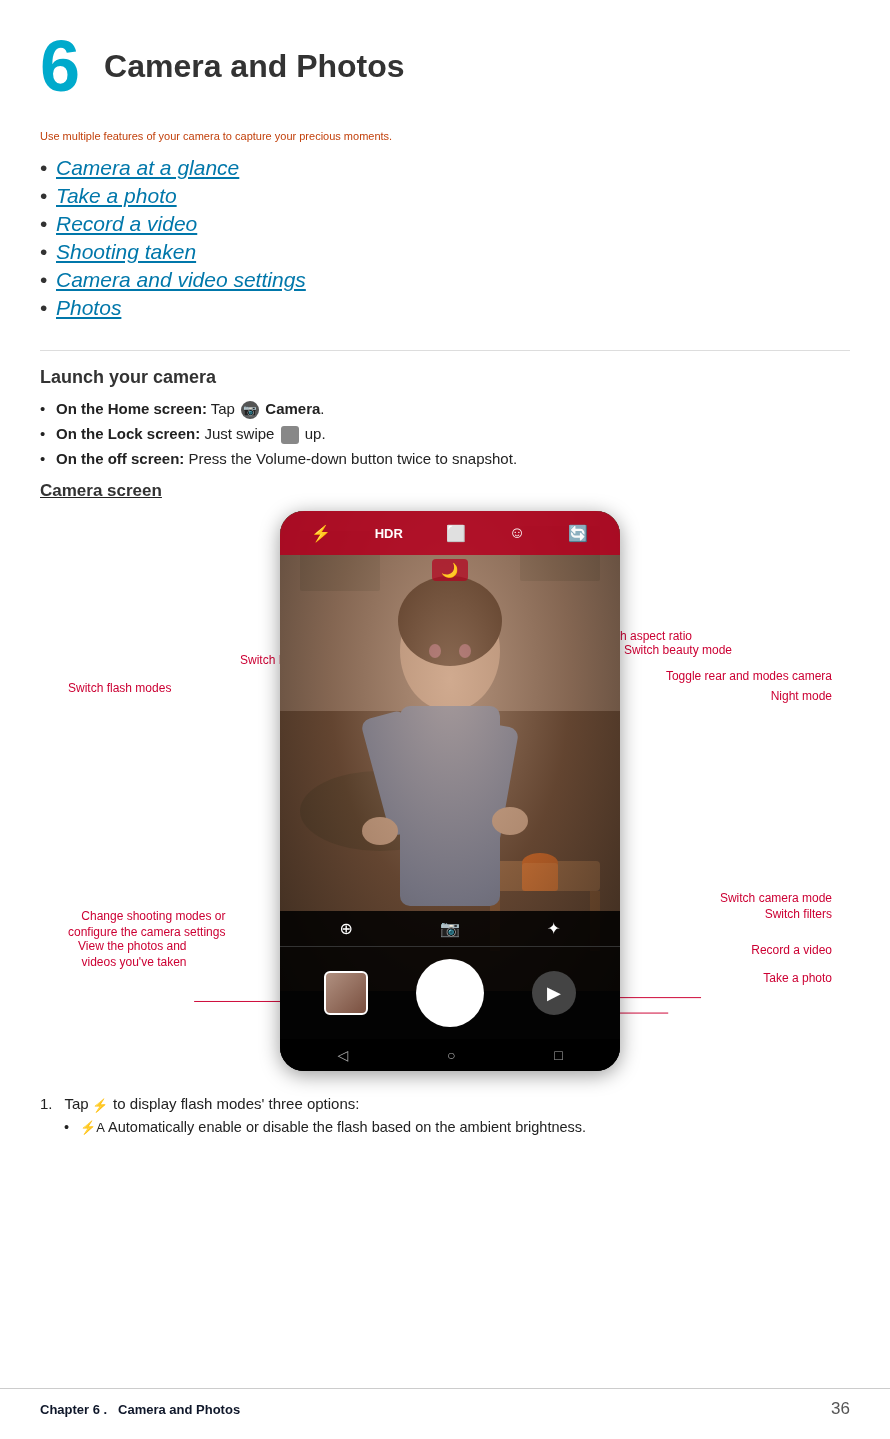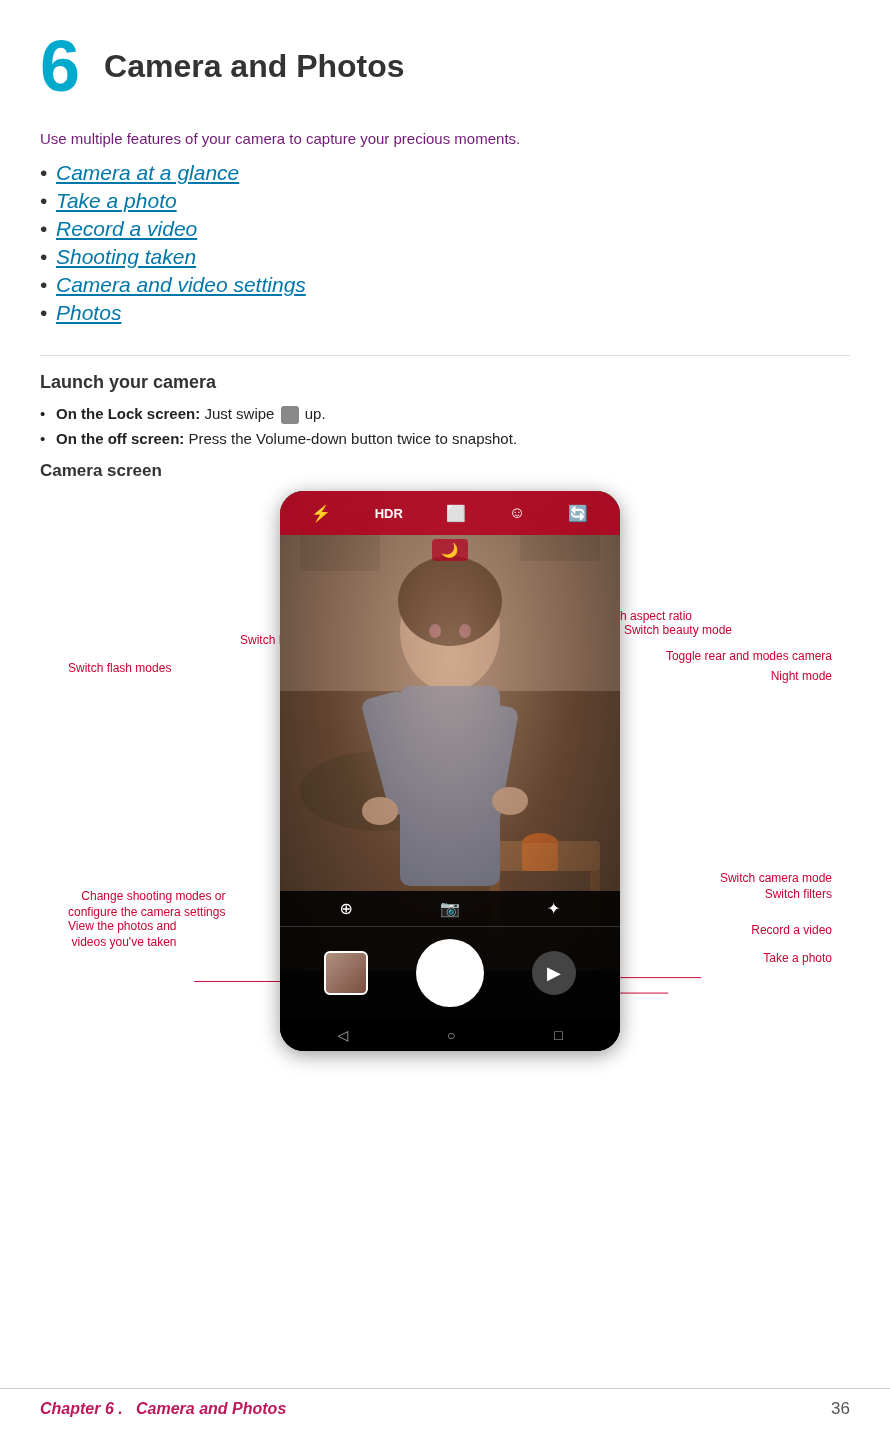--- a/index.html
+++ b/index.html
@@ -32,22 +32,22 @@
     }
     .chapter-title {
       font-size: 32px;
       font-weight: bold;
       color: #333;
       align-self: center;
     }
 
     
     .intro-text {
-      font-size: 15px;
-      color: #701a75;
+      font-size: 11px;
+      color: #c2410c;
       margin-bottom: 14px;
     }
 
     
     .toc-list {
       list-style: none;
       margin-bottom: 30px;
     }
     .toc-list li {
       margin-bottom: 4px;
@@ -103,20 +103,21 @@
     }
     .bullet-list li::before {
       content: '•';
       position: absolute;
       left: 0;
     }
 
     
     .camera-screen-section {
       margin-top: 10px;
+      text-decoration: underline;
     }
 
     
     .camera-diagram-wrapper {
       position: relative;
       width: 820px;
       margin: 0 auto;
     }
 
     
@@ -303,23 +304,22 @@
       left: 0; right: 0;
       display: flex;
       justify-content: space-between;
       align-items: center;
       padding: 0 40px;
       border-top: 1px solid #ccc;
       padding-top: 10px;
     }
 
     .footer-chapter {
-      font-size: 16px;
-      color: #be185d;
-      font-style: italic;
+      font-size: 13px;
+      color: #0f172a;
     }
 
     .footer-chapter span {
       font-weight: bold;
     }
 
     .footer-page {
       font-size: 17px;
       color: #555;
     }
@@ -419,20 +419,24 @@
     <li><a href="#">Camera and video settings</a></li>
     <li><a href="#">Photos</a></li>
   </ul>
 
   <hr class="divider-line">
 
 
   <h3 class="subsection-heading">Launch your camera</h3>
   <ul class="bullet-list">
     <li>
+      <span class="bold-text">On the Home screen:</span>
+      Tap <span class="camera-icon-inline"></span> <span class="bold-text">Camera</span>.
+    </li>
+    <li>
       <span class="bold-text">On the Lock screen:</span>
       Just swipe <span class="lock-icon-inline"></span> up.
     </li>
     <li>
       <span class="bold-text">On the off screen:</span>
       Press the Volume-down button twice to snapshot.
     </li>
   </ul>
 
   <div class="camera-screen-section">
@@ -486,21 +490,21 @@
           <div class="ann-label right-label" style="right:28px; top:158px;">Toggle rear and modes camera</div>
 
           <div class="ann-label right-label" style="right:28px; top:178px;">Night mode</div>
 
           <div class="ann-label right-label" style="right:28px; top:380px;">Switch camera mode</div>
 
           <div class="ann-label right-label" style="right:28px; top:396px;">Switch filters</div>
 
           <div class="ann-label left-label" style="left:28px; top:398px; max-width:160px; white-space:normal; line-height:1.3;">Change shooting modes or<br>configure the camera settings</div>
 
-          <div class="ann-label left-label" style="left:28px; top:428px; max-width:160px; white-space:normal; line-height:1.3;">View the photos and<br>videos you've taken</div>
+          <div class="ann-label left-label" style="left:38px; top:428px; max-width:160px; white-space:normal; line-height:1.3;">View the photos and<br>videos you've taken</div>
 
           <div class="ann-label right-label" style="right:28px; top:432px;">Record a video</div>
 
           <div class="ann-label right-label" style="right:28px; top:460px;">Take a photo</div>
         </div>
 
         <div class="phone-mockup">
 
           <div class="camera-photo">
 
@@ -571,20 +575,34 @@
               <span class="nav-btn">○</span>
               <span class="nav-btn">□</span>
             </div>
           </div>
         </div>
 
       </div>
     </div>
   </div>
 
+  <div style="margin-top:24px; font-size:15px;">
+    <ol class="step-list">
+      <li>
+        <span class="step-number">1.</span>
+        Tap <span class="flash-icon-inline">⚡</span> to display flash modes' three options:
+        <ul class="sub-step-list">
+          <li>
+            <span class="flash-icon-inline">⚡A</span>
+            Automatically enable or disable the flash based on the ambient brightness.
+          </li>
+        </ul>
+      </li>
+    </ol>
+  </div>
 
 </div>
 
 <div class="page-footer">
   <div class="footer-chapter">
     <span>Chapter 6 .</span>
     &nbsp;
     <span>Camera and Photos</span>
   </div>
   <div class="footer-page">36</div>

